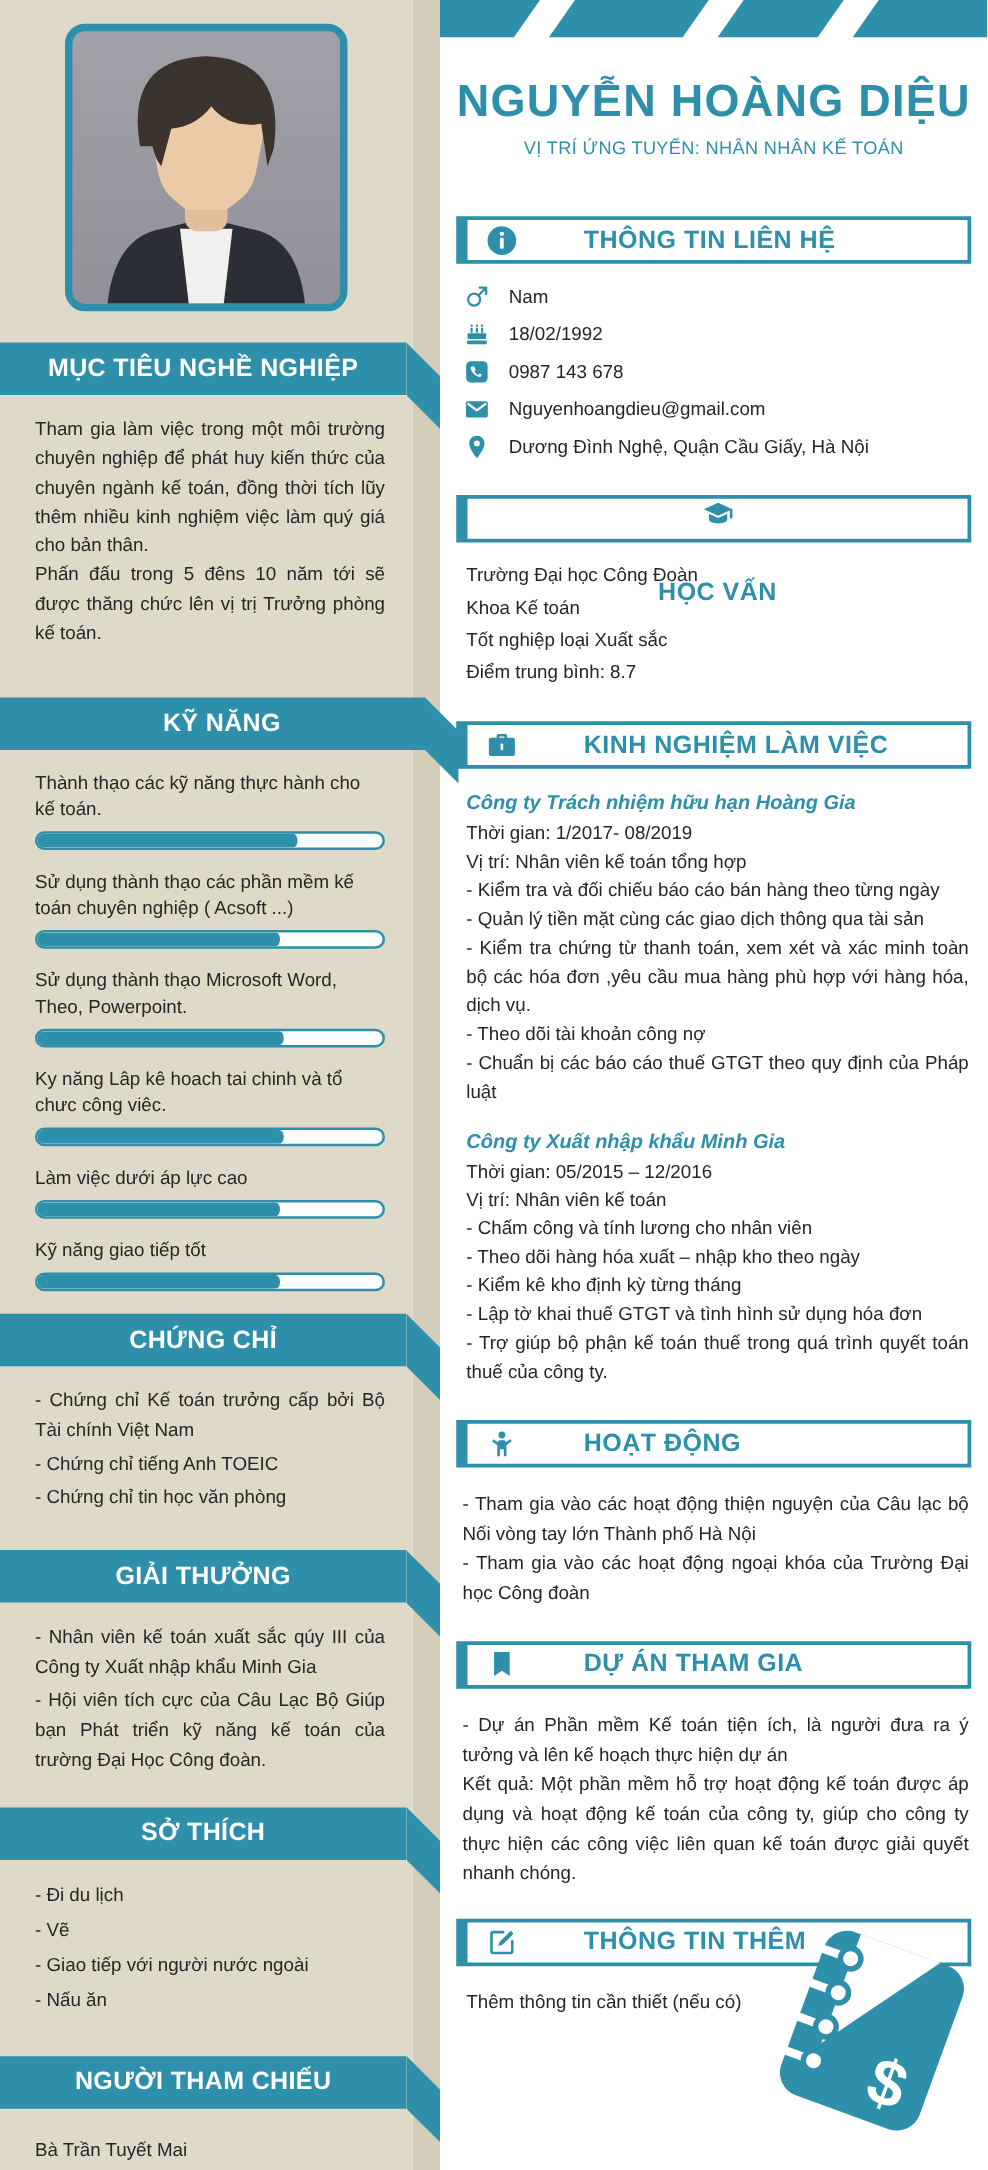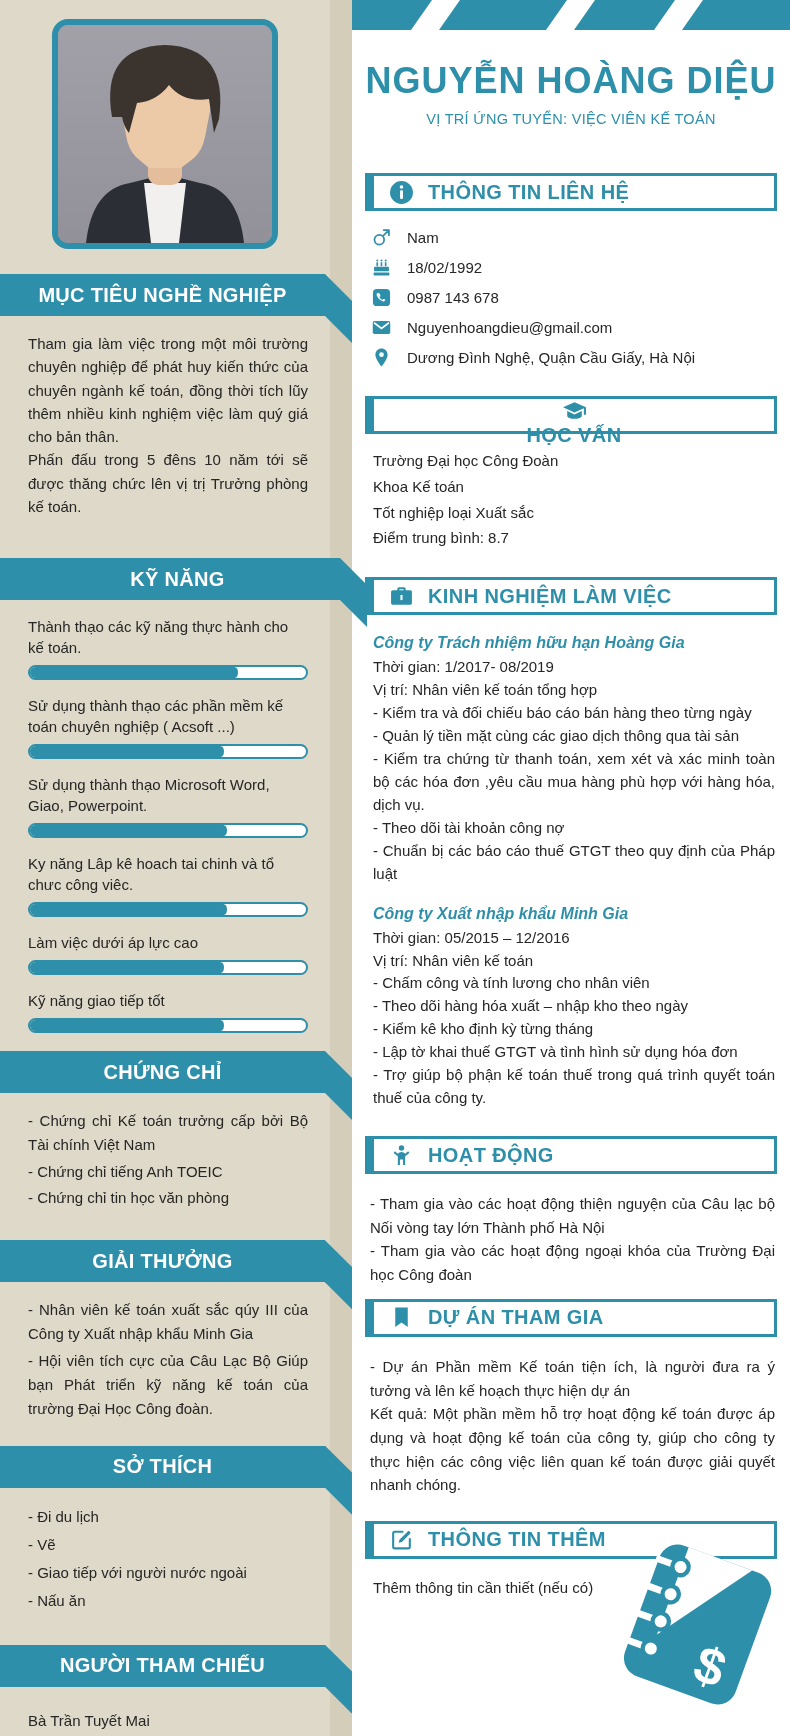--- a/index.html
+++ b/index.html
@@ -38,23 +38,23 @@
   .hobby-lines{text-align:left;line-height:1.75;}
   .ref-lines{padding:20px 22px 0 28px;font-size:15px;line-height:1.85;text-align:left;}
   
   .main{flex:1;position:relative;padding:0 13px;box-sizing:border-box;background:#fff;z-index:2;}
   .stripes{height:30px;margin:0 -13px;position:relative;overflow:hidden;}
   .stripe{position:absolute;top:0;height:30px;background:var(--accent);transform:skewX(-35deg);transform-origin:0 0;}
   .s1{left:-40px;width:120px;} .s2{left:108px;width:107px;} .s3{left:243px;width:80px;} .s4{left:351px;width:140px;}
   .name{margin:30px 0 0;text-align:center;color:var(--accent);font-size:36px;font-weight:bold;letter-spacing:1px;}
   .position{margin-top:9px;text-align:center;color:var(--accent);font-size:14.5px;letter-spacing:.3px;}
   .sec-head{display:flex;align-items:center;height:38px;border:3px solid var(--accent);
-            border-left:9px solid var(--accent);box-sizing:border-box;background:#fff;}
+            border-left:9px solid var(--accent);box-sizing:border-box;background:#fff;gap:39px;}
   .h-contact{margin-top:46px;} .h-edu{margin-top:28px;flex-direction:column;} .h-exp{margin-top:26px;}
-  .h-act{margin-top:26px;text-align:center;} .h-proj{margin-top:12px;} .h-info{margin-top:24px;}
+  .h-act{margin-top:26px;text-align:center;} .h-proj{margin-top:26px;} .h-info{margin-top:24px;}
   .hicon{width:54px;display:flex;justify-content:center;align-items:center;color:var(--accent);}
   .hicon svg{width:25px;height:25px;display:block;}
   .sec-title{color:var(--accent);font-size:20px;font-weight:bold;letter-spacing:.4px;}
   .contact-list{margin-top:16px;padding-left:6px;}
   .contact-row{display:flex;align-items:center;margin-bottom:9px;font-size:15px;}
   .cicon{width:21px;height:21px;margin-right:15px;flex:0 0 21px;color:var(--accent);}
   .cicon svg{width:21px;height:21px;display:block;}
   .edu-lines{margin-top:14px;padding-left:8px;font-size:15px;line-height:1.72;}
   .company{margin-top:19px;padding:0 2px 0 8px;}
   .company-name{margin:0 0 4px;color:var(--accent);font-size:16px;font-weight:bold;font-style:italic;}
@@ -110,21 +110,21 @@
         </div>
 
         <div class="skill">
           <div class="skill-label">Sử dụng thành thạo các phần mềm kế toán chuyên nghiệp ( Acsoft ...)</div>
           <div class="bar">
             <div class="bar-fill" style="width: 71%;"></div>
           </div>
         </div>
 
         <div class="skill">
-          <div class="skill-label">Sử dụng thành thạo Microsoft Word, Giao, Powerpoint.</div>
+          <div class="skill-label">Sử dụng thành thạo Microsoft Word, Theo, Powerpoint.</div>
           <div class="bar">
             <div class="bar-fill" style="width: 72%;"></div>
           </div>
         </div>
 
         <div class="skill">
           <div class="skill-label">Ky năng Lâp kê hoach tai chinh và tổ chưc công viêc.</div>
           <div class="bar">
             <div class="bar-fill" style="width: 72%;"></div>
           </div>
@@ -189,21 +189,21 @@
 
   <main class="main">
     <div class="stripes">
       <div class="stripe s1"></div>
       <div class="stripe s2"></div>
       <div class="stripe s3"></div>
       <div class="stripe s4"></div>
     </div>
 
     <h1 class="name">NGUYỄN HOÀNG DIỆU</h1>
-    <div class="position">VỊ TRÍ ỨNG TUYỂN: VIỆC VIÊN KẾ TOÁN</div>
+    <div class="position">VỊ TRÍ ỨNG TUYỂN: NHÂN NHÂN KẾ TOÁN</div>
 
     <div class="sec-head h-contact">
       <span class="hicon">
           <svg viewBox="0 0 24 24">
             <circle cx="12" cy="12" r="11" fill="currentColor"></circle>
             <circle cx="12" cy="6.8" r="1.7" fill="#fff"></circle>
             <rect x="10.6" y="9.8" width="2.8" height="8.4" rx="1" fill="#fff"></rect>
           </svg>
         </span>
       <span class="sec-title">THÔNG TIN LIÊN HỆ</span>

